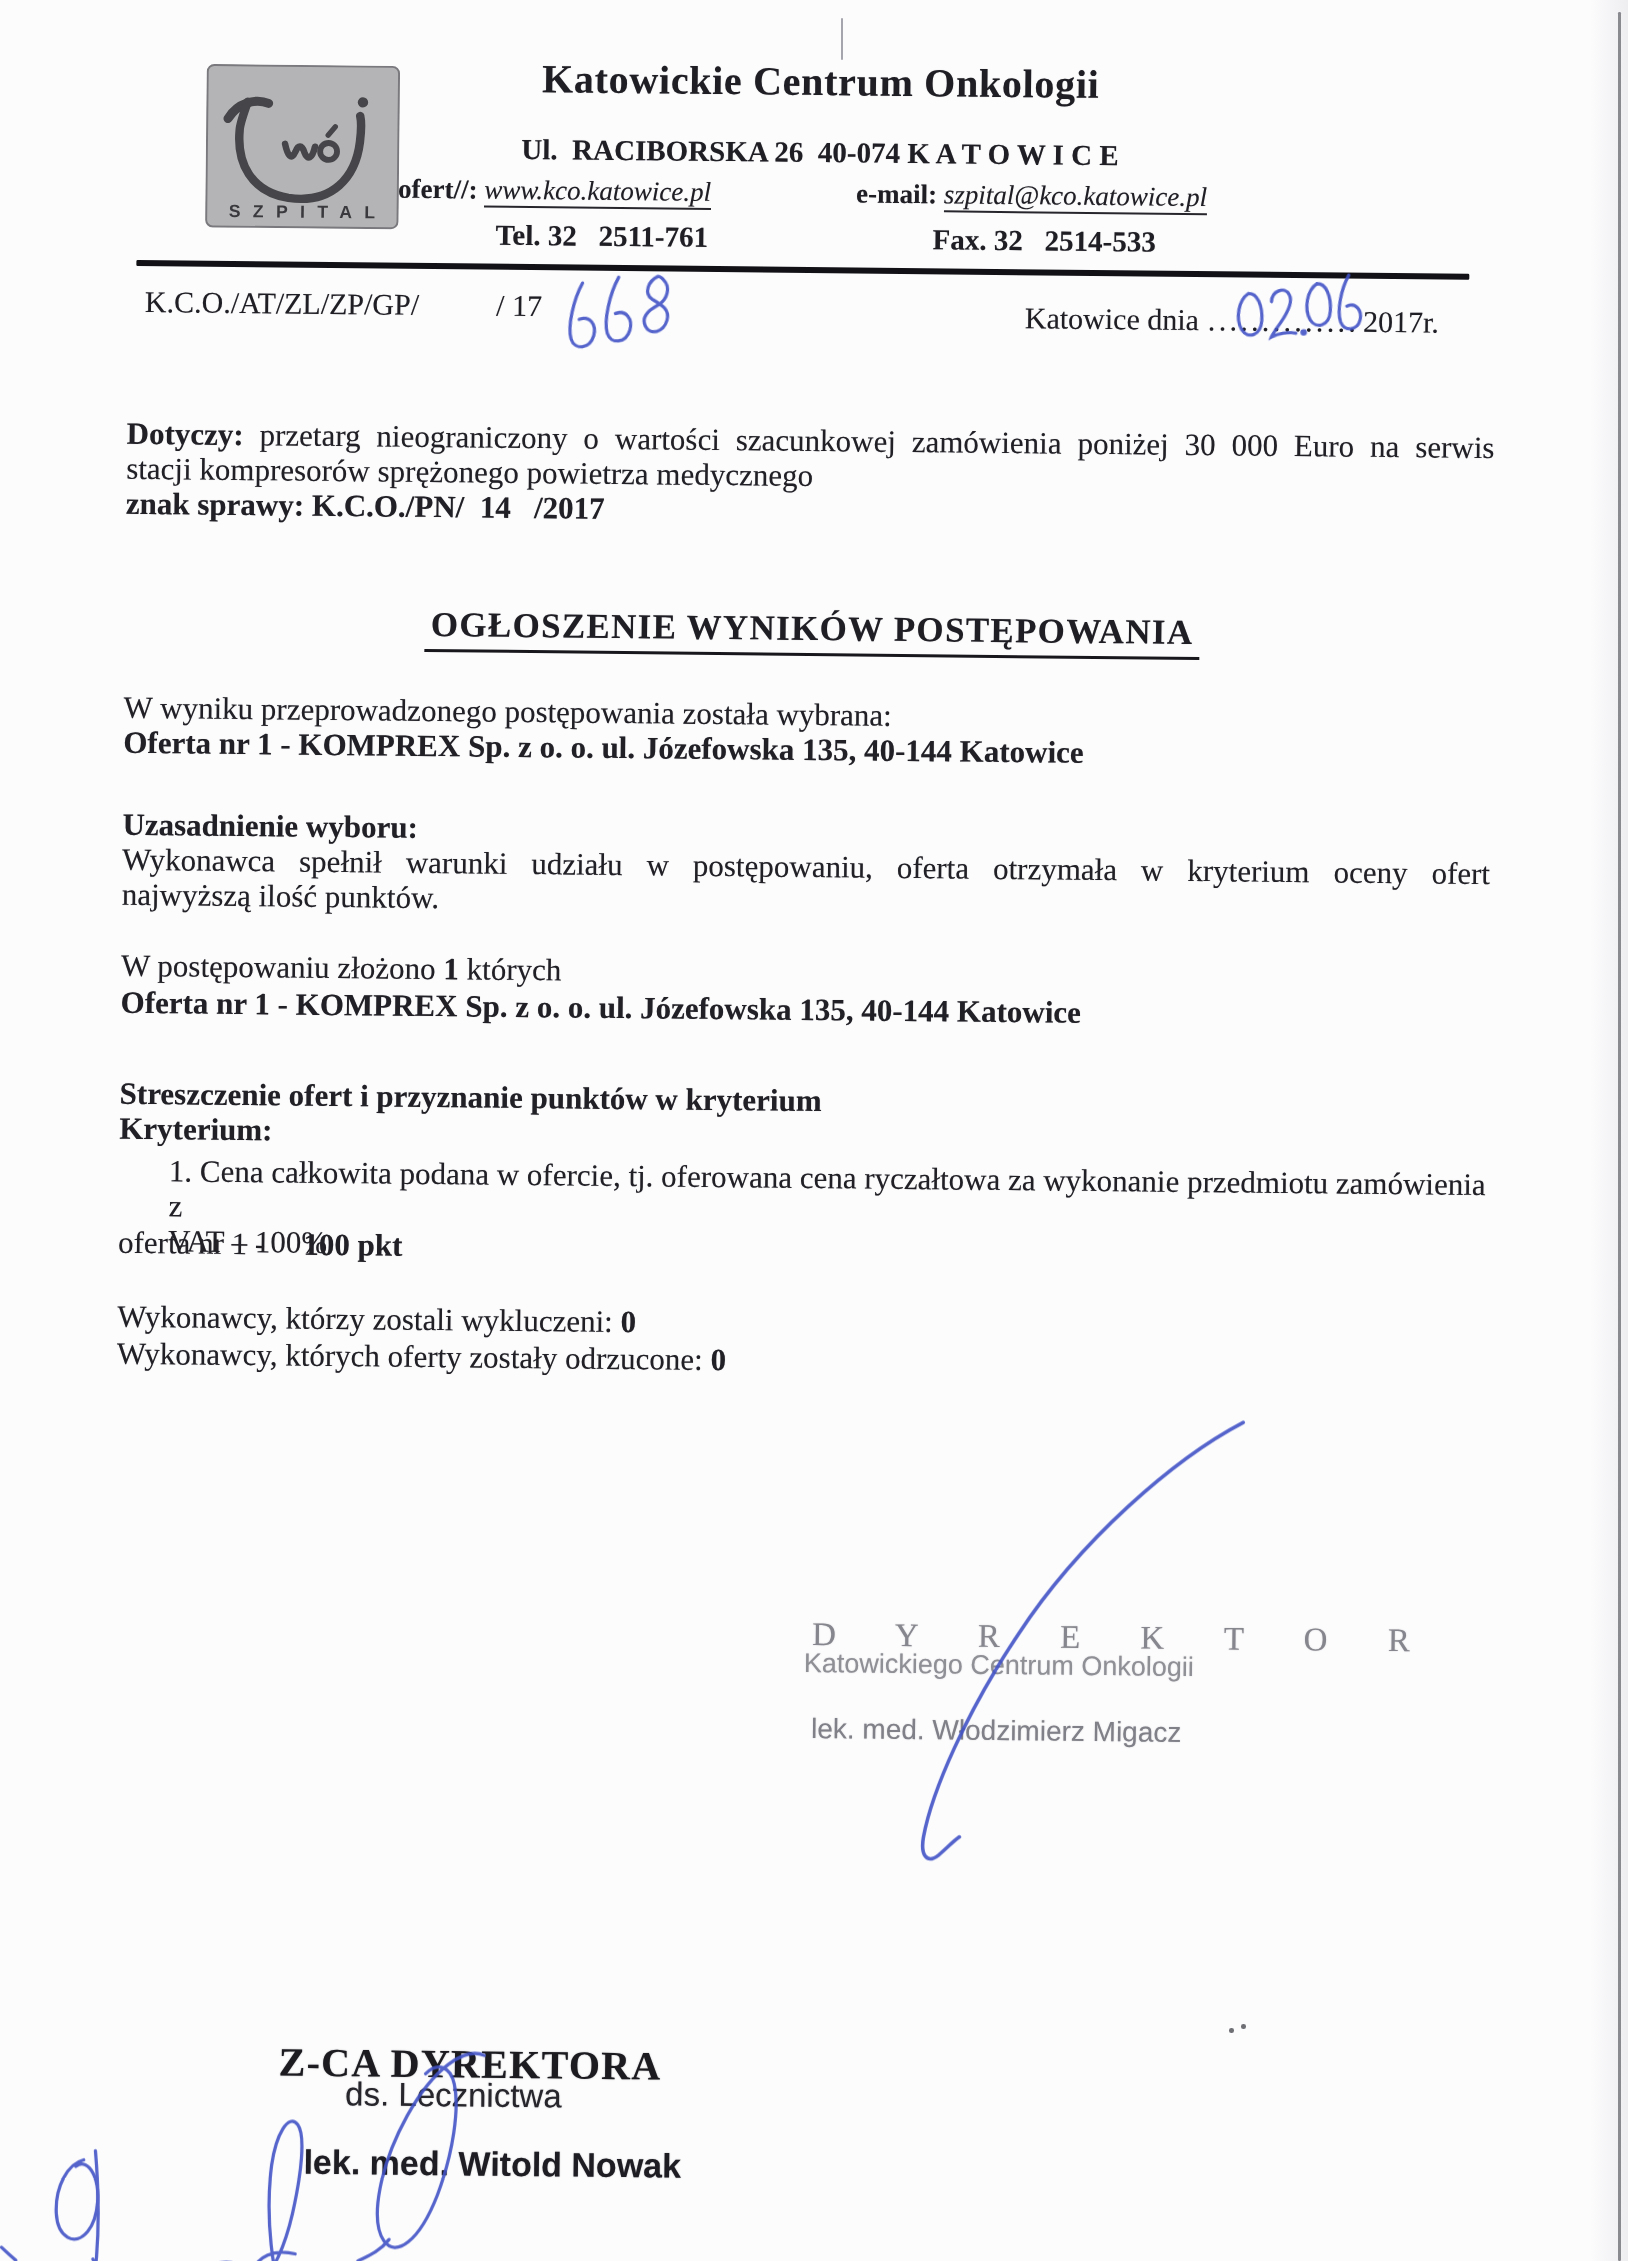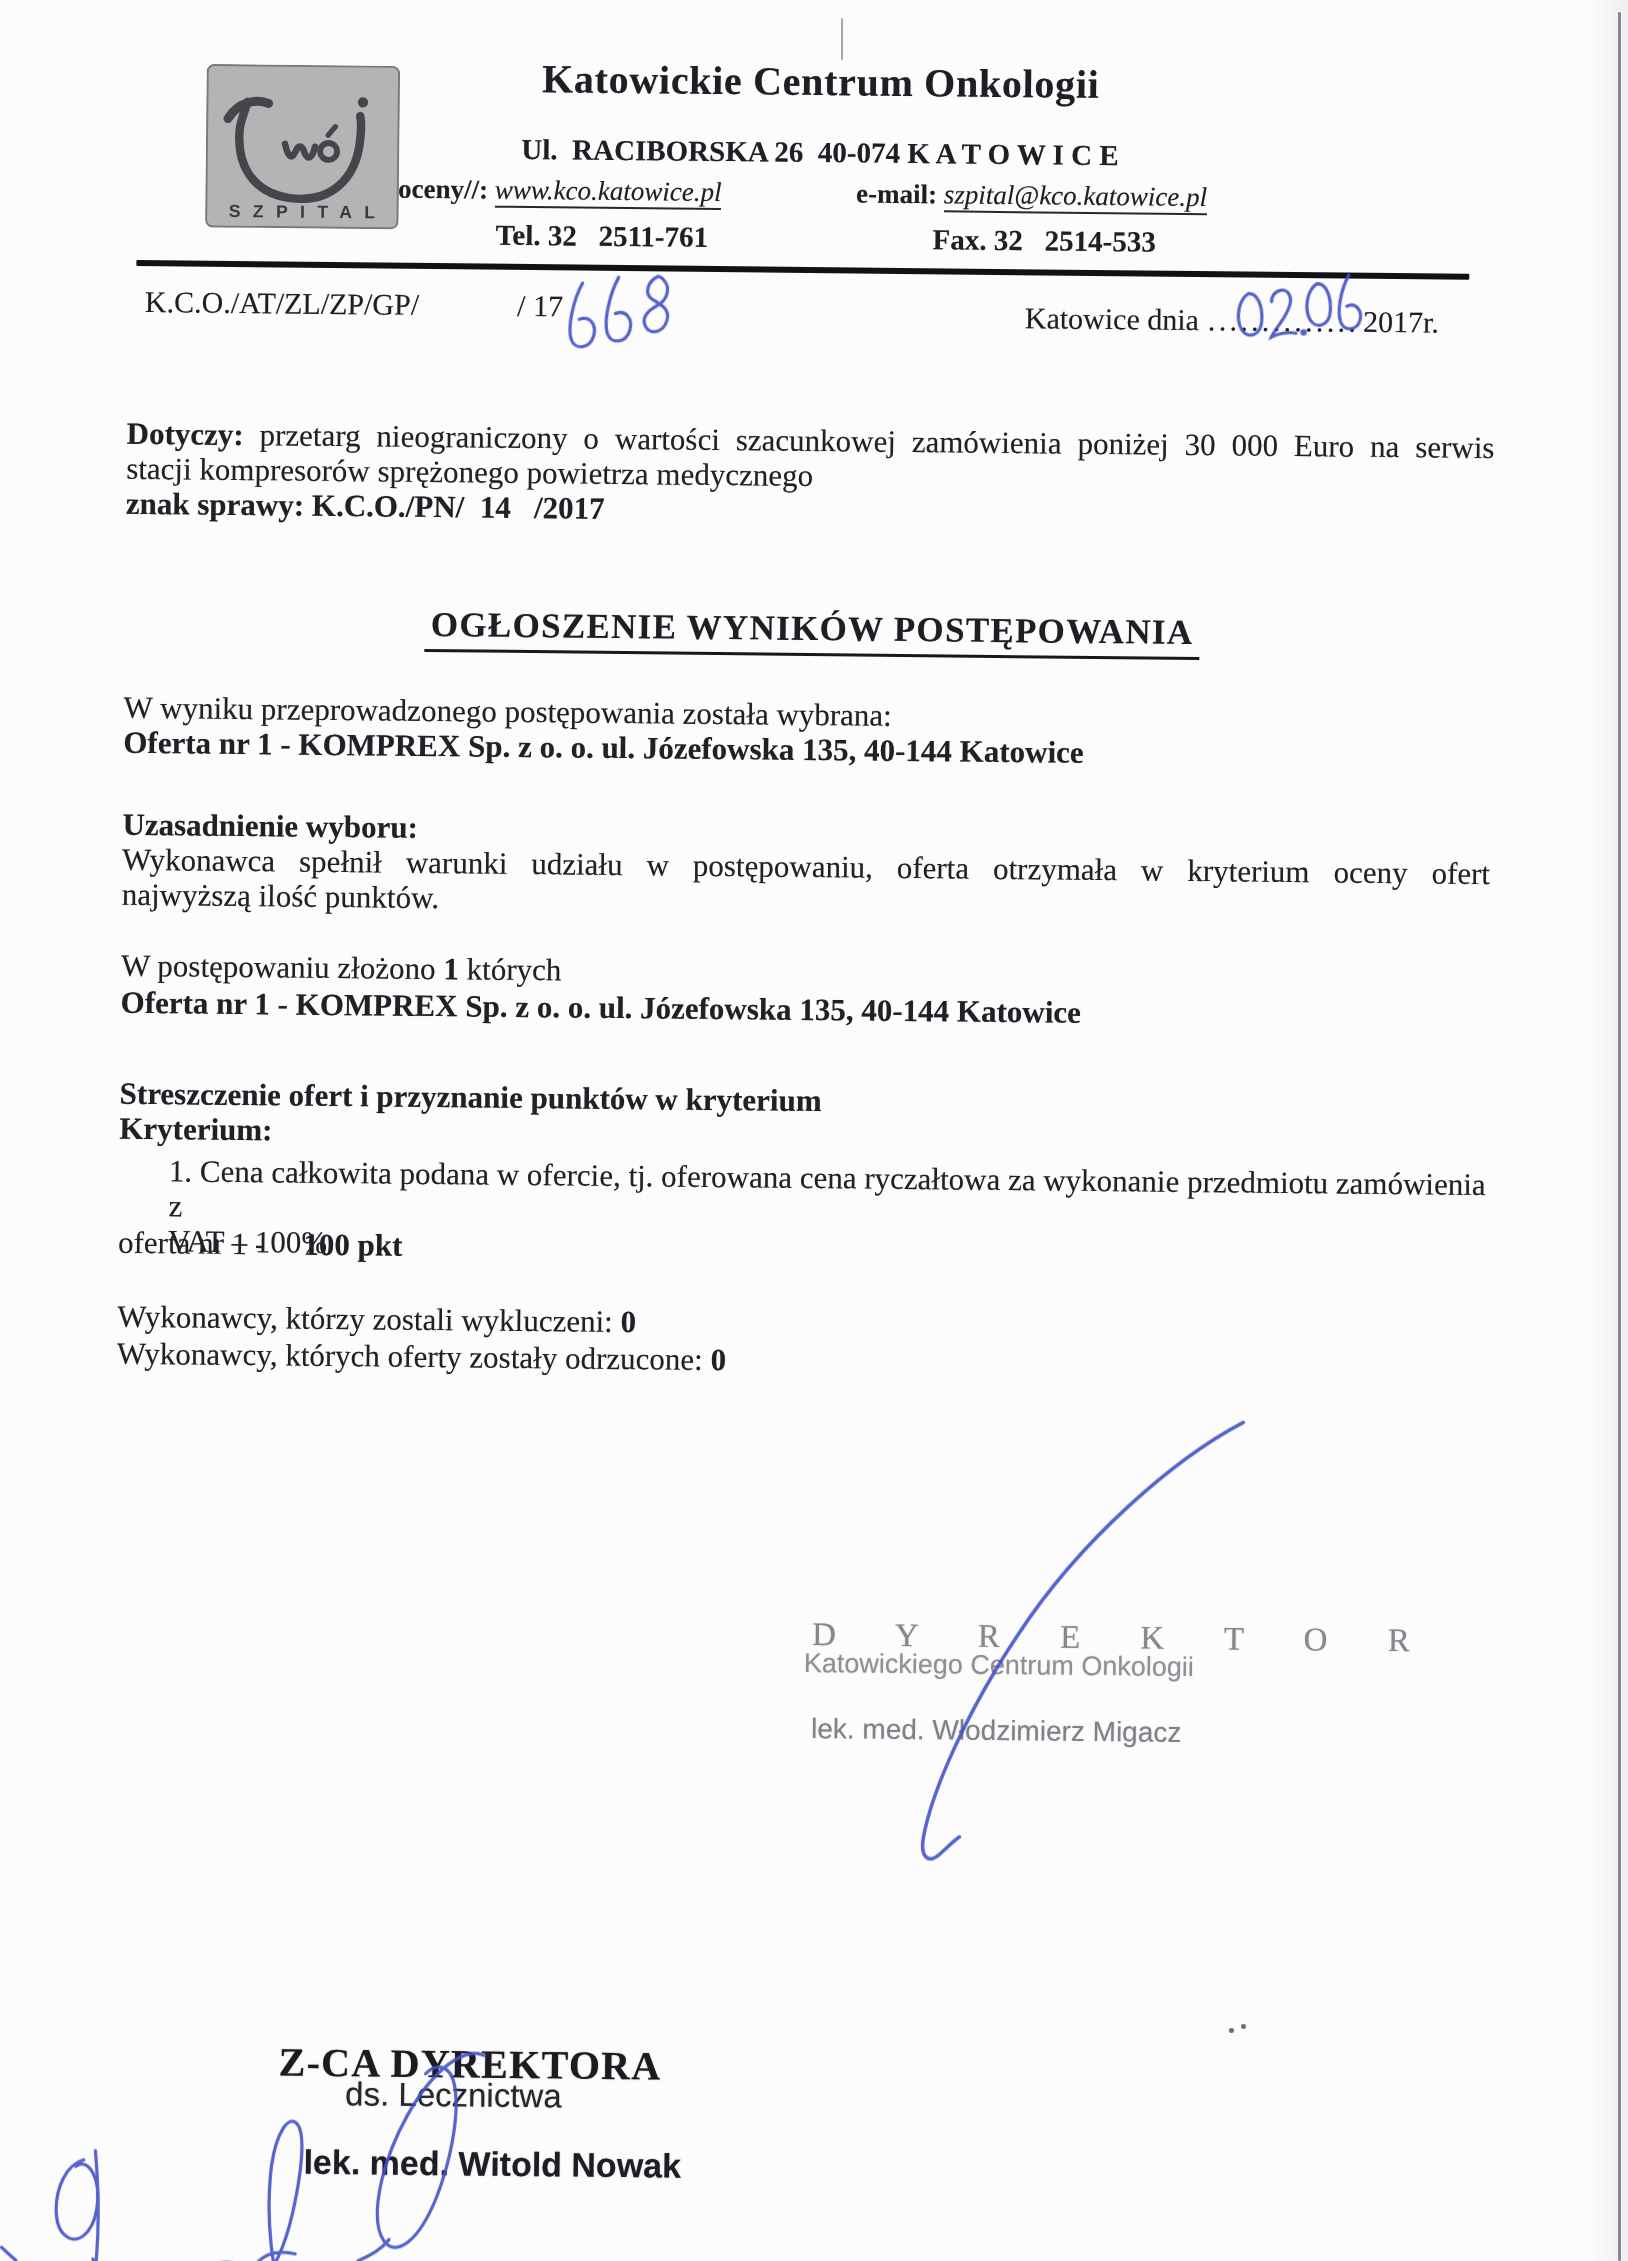--- a/index.html
+++ b/index.html
@@ -26,21 +26,21 @@
   .hdr-tel{left:495px;top:215px;font-size:29px;font-weight:bold;}
   .hdr-fax{left:932px;top:215px;font-size:29px;font-weight:bold;}
   .rule{left:136px;top:260px;width:1333px;height:5.9px;background:#111116;border-radius:1.3px;}
   
   .logo{left:204px;top:63px;width:194px;height:164px;}
   .logo-caption{position:absolute;left:0;bottom:6.5px;width:100%;text-align:center;
     font-family:"Liberation Sans",sans-serif;font-weight:bold;font-size:17.6px;color:#3a3a3e;
     letter-spacing:12.4px;text-indent:12.4px;}
   
   .refline{left:145px;top:285px;font-size:30px;}
-  .ref-suffix{margin-left:98px;}
+  .ref-suffix{margin-left:77px;}
   .dateline{left:1025px;top:292px;font-size:30px;}
   .dots{letter-spacing:3.3px;margin:0 3.9px 0 9px;}
   
   .body-block{font-size:31px;line-height:35px;color:#202026;}
   .subject{left:128px;top:416px;width:1368px;}
   .jline{text-align:justify;text-align-last:justify;}
   .doc-title-wrap{left:352px;top:602px;width:927px;text-align:center;}
   .doc-title{display:inline-block;font-size:35px;font-weight:bold;letter-spacing:1.3px;
     border-bottom:3.9px solid #17171c;padding:0 6.5px 3.9px 6.5px;}
   .result{left:128px;top:690px;width:1403px;}
@@ -84,21 +84,21 @@
           <path d="M 188,108 L 199,95" stroke-width="8"></path>
           <circle cx="241" cy="57" r="8" fill="#46464a" stroke="none"></circle>
         </g>
       </svg>
       <div class="logo-caption">SZPITAL</div>
     </div>
 
     <div class="abs scan org-name">Katowickie Centrum Onkologii</div>
     <div class="abs scan org-addr pre">Ul.  RACIBORSKA 26  40-074 K A T O W I C E</div>
     <div class="abs scan hdr-http">
-      <span class="b">oceny//:</span>
+      <span class="b">ofert//:</span>
       <span class="url">www.kco.katowice.pl</span>
     </div>
     <div class="abs scan hdr-email">
       <span class="b">e-mail:</span>
       <span class="url">szpital@kco.katowice.pl</span>
     </div>
     <div class="abs scan hdr-tel pre">Tel. 32   2511-761</div>
     <div class="abs scan hdr-fax pre">Fax. 32   2514-533</div>
     <div class="abs rule"></div>
 

